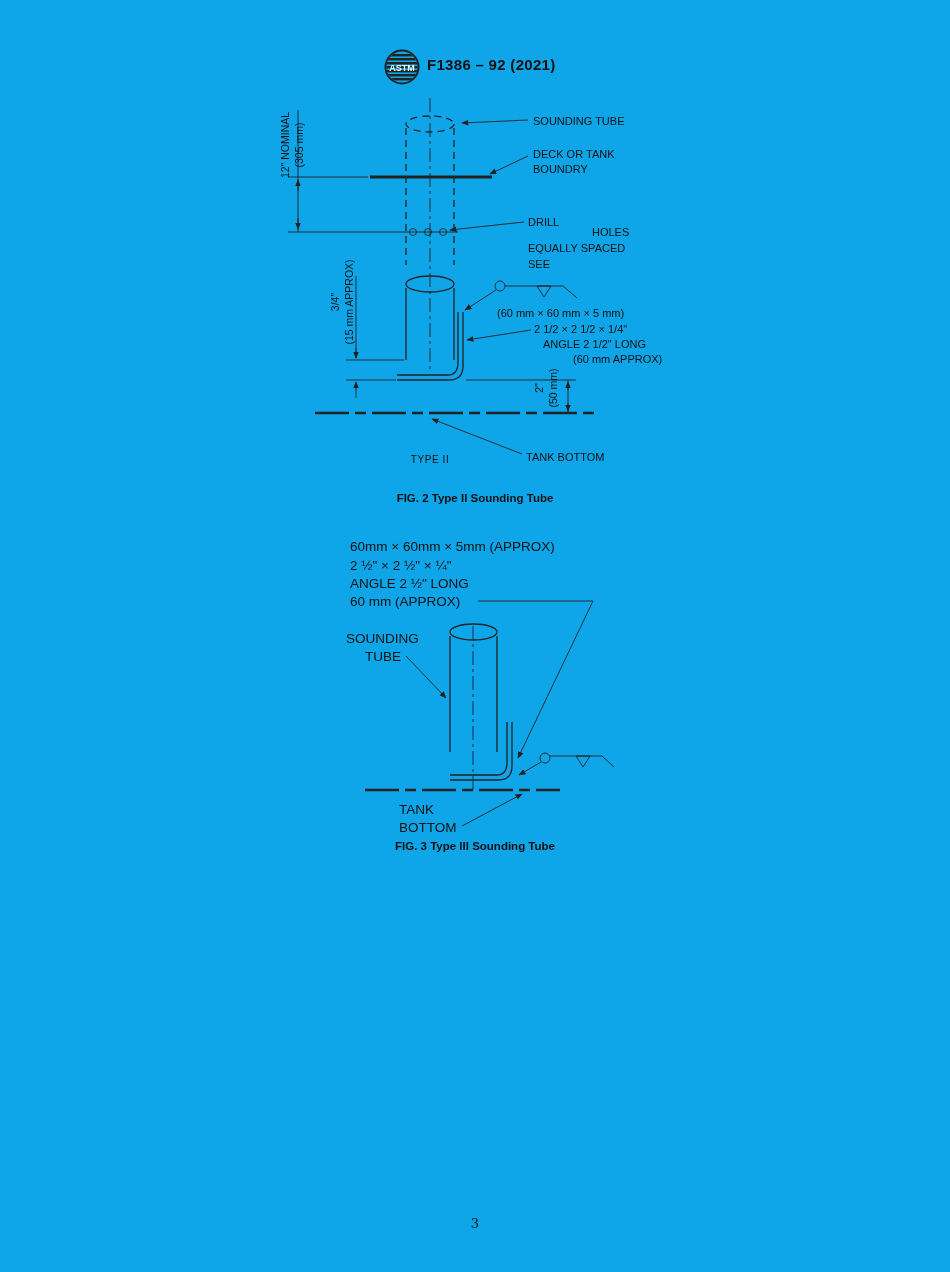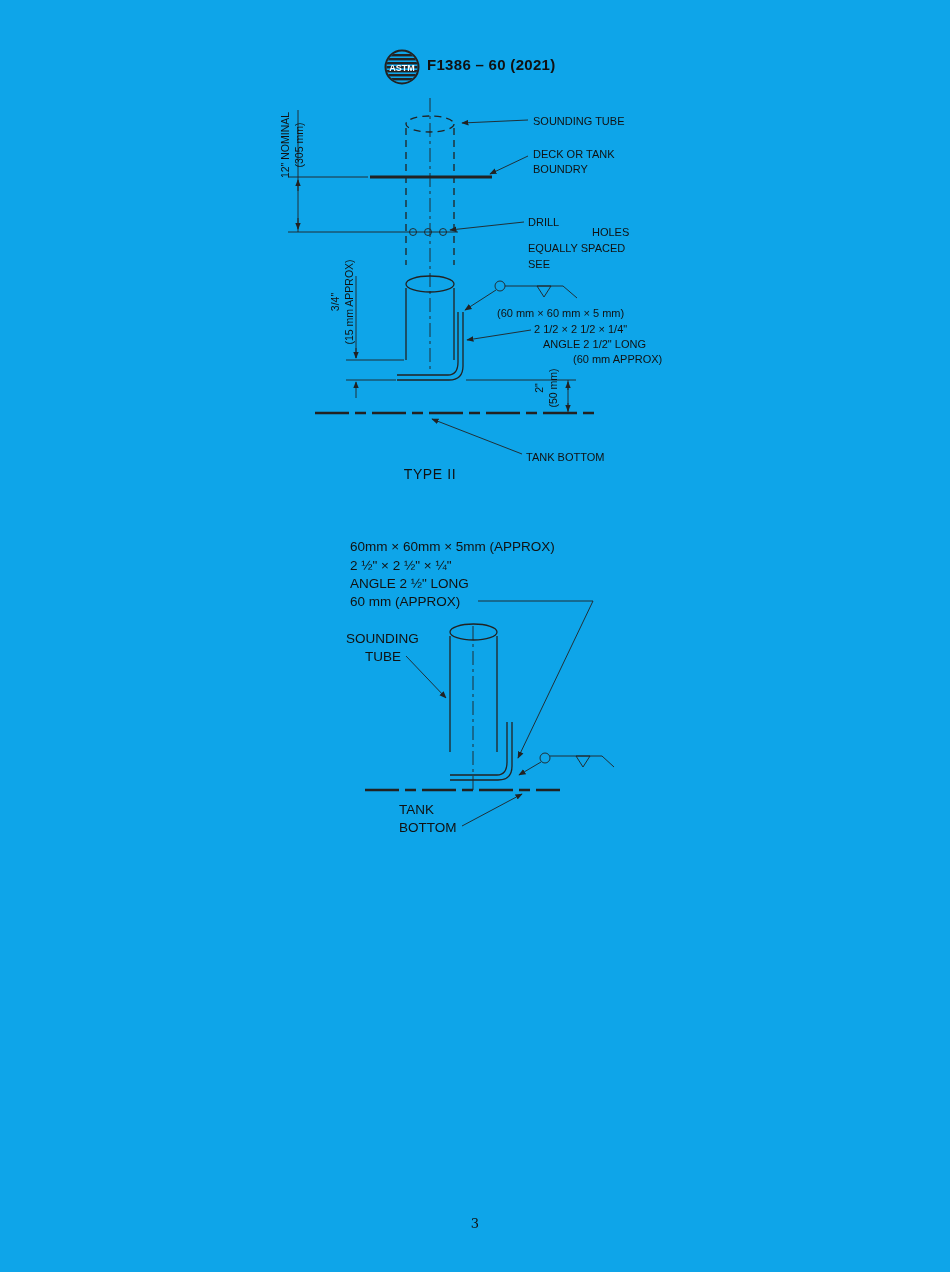--- a/index.html
+++ b/index.html
@@ -1,20 +1,20 @@
 <!DOCTYPE html>
 <html><head>
 <meta charset="utf-8">
 <style>
   html,body{margin:0;padding:0;background:#ffffff;}
   .page{position:relative;width:950px;height:1272px;background:#0ea5e9;overflow:hidden;
         font-family:"Liberation Sans",sans-serif;color:#111;}
   .abs{position:absolute;}
   .hdr-title{left:427px;top:56px;font-size:15px;font-weight:bold;letter-spacing:.3px;}
-  .type-label{left:355px;top:466px;width:150px;text-align:center;font-size:14px;letter-spacing:.6px;}
+  .type-label{left:355px;top:454px;width:150px;text-align:center;font-size:10px;letter-spacing:.6px;}
   .caption{left:0;width:950px;text-align:center;font-size:11.5px;font-weight:bold;}
   .cap2{top:492px;} .cap3{top:840px;}
   .pgnum{left:0;top:1216px;width:950px;text-align:center;
          font-family:"DejaVu Serif",serif;font-size:13px;}
   svg{position:absolute;left:0;overflow:visible;}
   svg text{font-family:"Liberation Sans",sans-serif;font-size:11px;fill:#111;}
   svg text.t14{font-size:13.5px;}
   svg text.dim{font-size:10.5px;}
   .geo{stroke:#222;fill:none;stroke-width:1.3px;}
   .thin{stroke:#222;fill:none;stroke-width:0.9px;}
@@ -40,21 +40,21 @@
       <rect x="2" y="10" width="34" height="2.4" fill="#222"></rect>
       <rect x="2" y="14" width="34" height="2.4" fill="#222"></rect>
       <rect x="2" y="18" width="34" height="2.4" fill="#222"></rect>
       <rect x="2" y="22" width="34" height="2.4" fill="#222"></rect>
       <rect x="2" y="26" width="34" height="2.4" fill="#222"></rect>
       <rect x="2" y="30" width="34" height="2.4" fill="#222"></rect>
     </g>
     <circle cx="19" cy="19" r="16.5" fill="none" stroke="#222" stroke-width="2"></circle>
     <text x="19" y="22.5" text-anchor="middle" style="font-size:9px;font-weight:bold;fill:#fff;">ASTM</text>
   </svg>
-  <div class="abs hdr-title">F1386 – 60 (2021)</div>
+  <div class="abs hdr-title">F1386 – 92 (2021)</div>
 
   <svg style="top:90px;" width="950" height="385" viewBox="0 0 950 385">
     <defs>
       <marker id="a2" viewBox="0 0 10 10" refX="9" refY="5" markerWidth="8" markerHeight="8" orient="auto">
         <path d="M0 1 L10 5 L0 9 z" fill="#222"></path>
       </marker>
     </defs>
 
     <line class="cline" x1="430" y1="8" x2="430" y2="282" stroke="#222"></line>
 
@@ -139,20 +139,21 @@
     <text x="528" y="162">EQUALLY SPACED</text>
     <text x="528" y="178">SEE</text>
     <text x="497" y="227">(60 mm × 60 mm × 5 mm)</text>
     <text x="534" y="243">2 1/2 × 2 1/2 × 1/4"</text>
     <text x="543" y="258">ANGLE 2 1/2" LONG</text>
     <text x="573" y="273">(60 mm APPROX)</text>
     <text x="526" y="371">TANK BOTTOM</text>
   </svg>
 
   <div class="abs type-label">TYPE II</div>
+  <div class="abs caption cap2">FIG. 2  Type II Sounding Tube</div>
 
   <svg style="top:530px;" width="950" height="310" viewBox="0 0 950 310">
     <defs>
       <marker id="a3" viewBox="0 0 10 10" refX="9" refY="5" markerWidth="8" markerHeight="8" orient="auto">
         <path d="M0 1 L10 5 L0 9 z" fill="#222"></path>
       </marker>
     </defs>
 
     <text class="t14" x="350" y="21">60mm × 60mm × 5mm (APPROX)</text>
     <text class="t14" x="350" y="40">2 ½" × 2 ½" × ¼"</text>
@@ -188,16 +189,17 @@
       <line class="thin" x1="541" y1="232" x2="519" y2="245" marker-end="url(#a3)"></line>
     </g>
 
     <line class="tank tdash" x1="365" y1="260" x2="560" y2="260"></line>
 
     <text class="t14" x="399" y="284">TANK</text>
     <text class="t14" x="399" y="302">BOTTOM</text>
     <line class="thin" x1="462" y1="296" x2="522" y2="264" marker-end="url(#a3)"></line>
   </svg>
 
+  <div class="abs caption cap3">FIG. 3  Type III Sounding Tube</div>
 
   <div class="abs pgnum">3</div>
 
 </div>
 
 </body></html>

